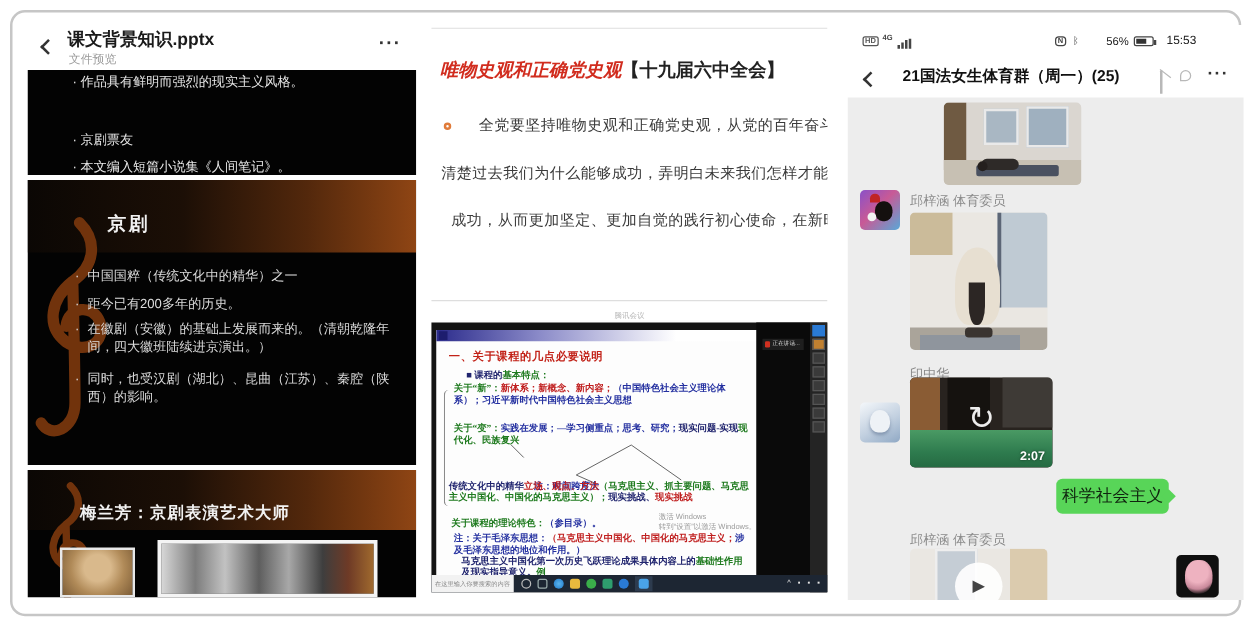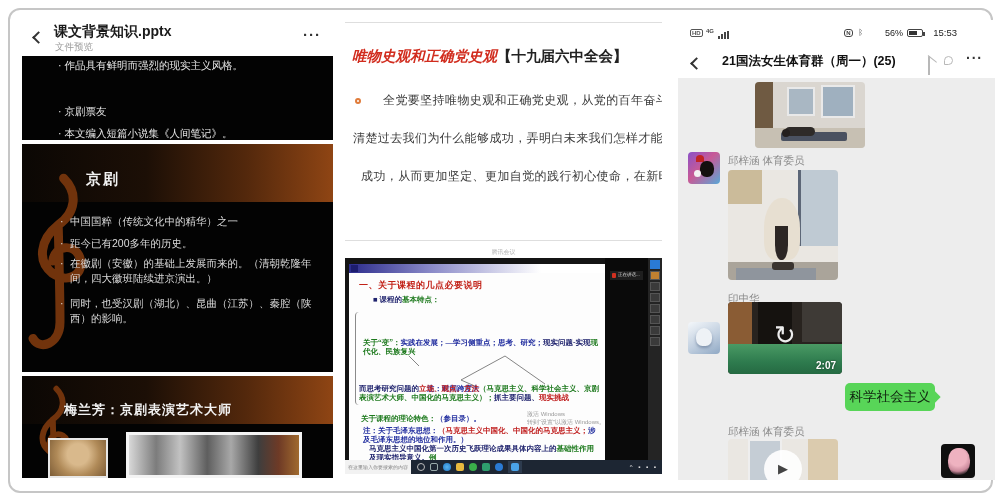--- a/index.html
+++ b/index.html
@@ -192,32 +192,35 @@
 
   <div id="shot" class="abs">
     <div id="sl" class="abs">
       <div id="sl-band" class="abs"></div>
       <div id="sl-logo" class="abs"></div>
       <div id="sl-title" class="abs">一、关于课程的几点必要说明</div>
       <div class="abs t7" style="left:24px;top:31px;">
         <span class="dk"><span>■</span> <span>课程的</span></span><span class="gr">基本特点：</span>
       </div>
       <div id="sl-brace" class="abs"></div>
+      <div class="abs t7" style="left:14px;top:42px;width:238px;">
+        <span class="gr">关于“新”：</span><span class="rd">新体系；新概念、新内容；</span><span class="bl">（中国特色社会主义理论体系）；习近平新时代中国特色社会主义思想</span>
+      </div>
       <div class="abs t7" style="left:14px;top:74px;width:238px;">
         <span class="gr">关于“变”：</span><span class="bl">实践在发展；—学习侧重点；思考、研究；</span><span class="dk">现实问题-实现</span><span class="gr">现代化、民族复兴</span>
       </div>
       <svg class="abs" style="left:0;top:90px;" width="256" height="36" viewBox="0 0 256 36">
         <line x1="60" y1="2" x2="70" y2="12" stroke="#666" stroke-width="0.8"></line>
         <line x1="156" y1="2" x2="112" y2="26" stroke="#666" stroke-width="0.8"></line>
         <line x1="156" y1="2" x2="196" y2="30" stroke="#666" stroke-width="0.8"></line>
         <line x1="112" y1="26" x2="128" y2="33" stroke="#666" stroke-width="0.8"></line>
       </svg>
       <div class="abs t7" style="left:78px;top:120px;"><span class="bl">注：时间跨度大</span></div>
       <div class="abs t7" style="left:10px;top:120px;width:242px;">
-        <span class="dk">而思考研究问题的</span><span class="rd">立场、观点、方法</span><span class="gr">（马克思主义、科学社会主义、京剧表演艺术大师、中国化的马克思主义）；</span><span class="dk">抓主要问题、</span><span class="rd">现实挑战</span>
+        <span class="dk">传统文化中的精华</span><span class="rd">立场、观点、方法</span><span class="gr">（马克思主义、抓主要问题、马克思主义中国化、中国化的马克思主义）；</span><span class="dk">现实挑战、</span><span class="rd">现实挑战</span>
       </div>
       <div class="abs t7" style="left:12px;top:150px;">
         <span class="gr">关于课程的理论特色：</span><span class="bl">（参目录）。</span>
       </div>
       <div class="abs t7" style="left:14px;top:162px;width:236px;">
         <span class="bl">注：关于毛泽东思想：</span><span class="rd">（马克思主义中国化、中国化的马克思主义；</span><span class="bl">涉及毛泽东思想的地位和作用。）</span>
       </div>
       <div class="abs t7" style="left:20px;top:180px;width:230px;">
         <span class="dk">马克思主义中国化第一次历史飞跃理论成果具体内容上的</span><span class="gr">基础性作用</span><span class="dk">及现实指导意义。</span><span class="gr">例</span>
       </div>

